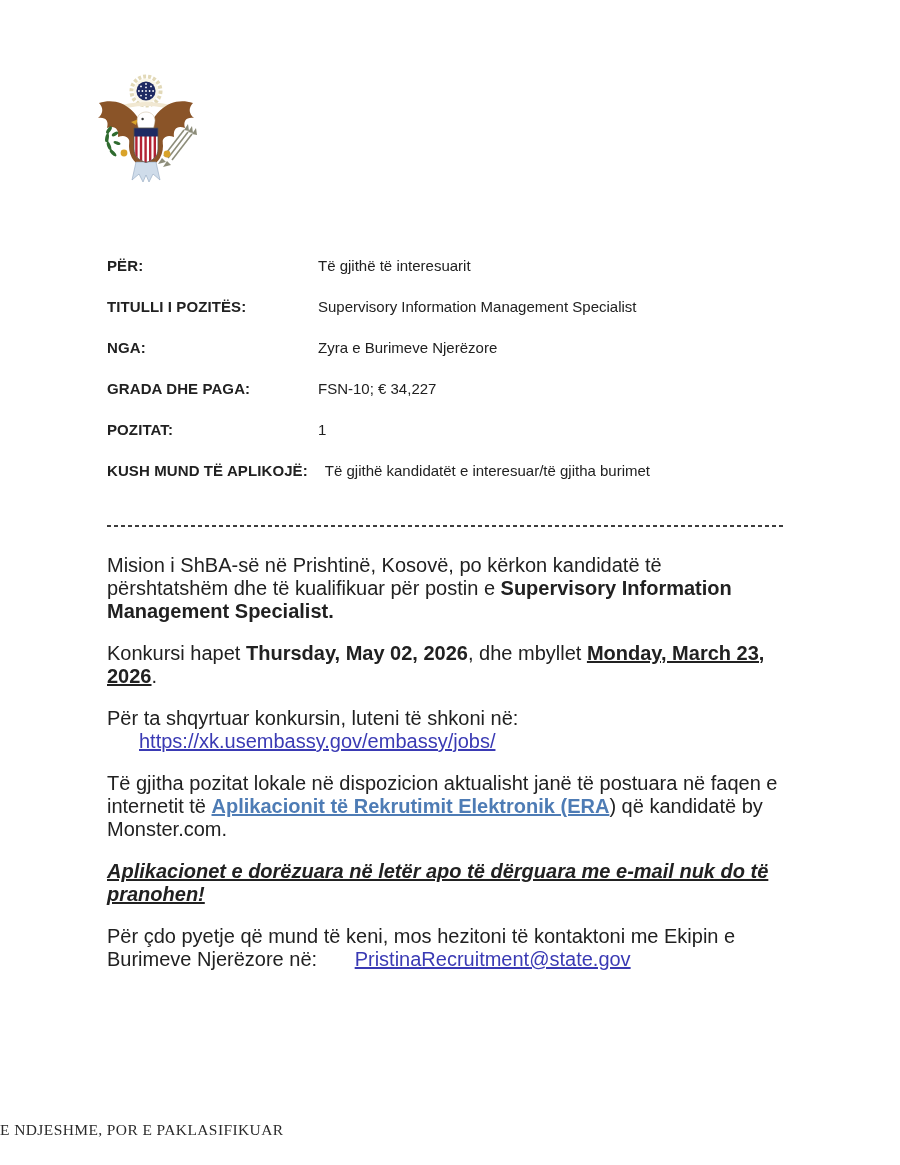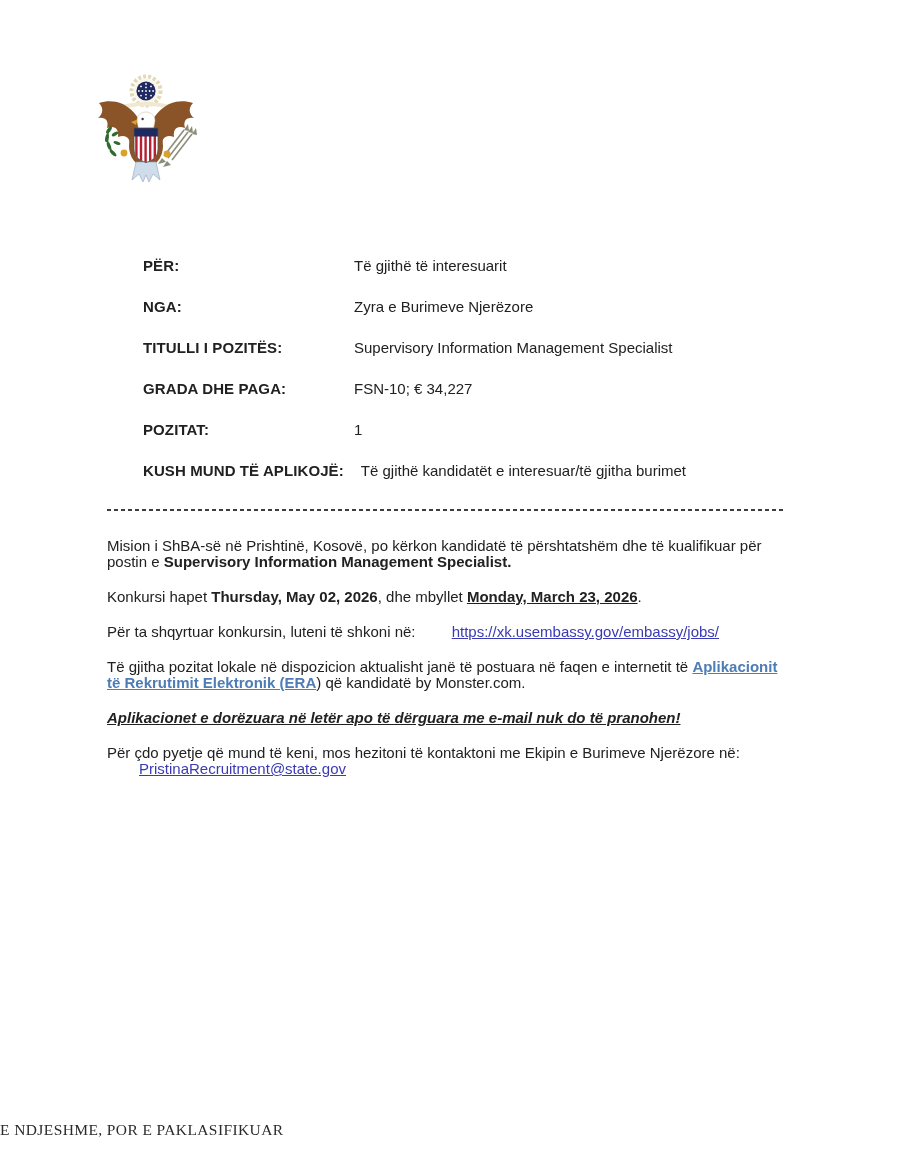--- a/index.html
+++ b/index.html
@@ -3,25 +3,25 @@
 <meta charset="utf-8">
 <style>
   html,body{margin:0;padding:0;background:#fff;}
   .page{
     position:relative;width:900px;height:1165px;background:#ffffff;
     font-family:"Liberation Sans","DejaVu Sans",sans-serif;color:#212121;
     overflow:hidden;
   }
   .seal{position:absolute;left:94px;top:74px;width:104px;height:118px;}
   .memo{position:absolute;left:107px;top:256px;width:676px;font-size:15px;}
-  .memo-row{display:flex;align-items:center;margin-bottom:21px;line-height:20px;margin-left:36px;}
+  .memo-row{display:flex;align-items:center;margin-bottom:21px;line-height:20px;}
   .memo-label{flex:0 0 211px;font-weight:bold;letter-spacing:0.1px;}
   .memo-row.row-wide .memo-label{flex:0 0 auto;margin-right:17px;}
   .memo-value{flex:1;}
-  .content{position:absolute;left:107px;top:503px;width:676px;font-size:15px;line-height:16px;}
+  .content{position:absolute;left:107px;top:519px;width:676px;font-size:20px;line-height:23px;}
   .divider{
     height:2px;margin:6px 0 27px 0;
     background:repeating-linear-gradient(90deg,#3d3d3d 0 4px,transparent 4px 7px);
   }
   .content p{margin:0 0 19px 0;}
   .content p.gap-lg{margin-bottom:20px;}
   b,strong{font-weight:bold;}
   .u{text-decoration:underline;}
   a.link{color:#3a3ab4;text-decoration:underline;cursor:pointer;padding-left:32px;}
   a.era-link{color:#4e7cb5;font-weight:bold;text-decoration:underline;cursor:pointer;}
@@ -113,26 +113,26 @@
       <path d="M40,54 h24 v21 c0,8.5 -6,11.5 -12,13.5 c-6,-2 -12,-5 -12,-13.5 z" fill="none" stroke="#55504a" stroke-width="0.8"></path>
     </svg>
   </div>
 
   <div class="memo">
     <div class="memo-row">
       <span class="memo-label">PËR:</span>
       <span class="memo-value">Të gjithë të interesuarit</span>
     </div>
     <div class="memo-row">
+      <span class="memo-label">TITULLI I POZITËS:</span>
+      <span class="memo-value">Supervisory Information Management Specialist</span>
+    </div>
+    <div class="memo-row">
       <span class="memo-label">NGA:</span>
       <span class="memo-value">Zyra e Burimeve Njerëzore</span>
-    </div>
-    <div class="memo-row">
-      <span class="memo-label">TITULLI I POZITËS:</span>
-      <span class="memo-value">Supervisory Information Management Specialist</span>
     </div>
     <div class="memo-row">
       <span class="memo-label">GRADA DHE PAGA:</span>
       <span class="memo-value">FSN-10; € 34,227</span>
     </div>
     <div class="memo-row">
       <span class="memo-label">POZITAT:</span>
       <span class="memo-value">1</span>
     </div>
     <div class="memo-row row-wide">

